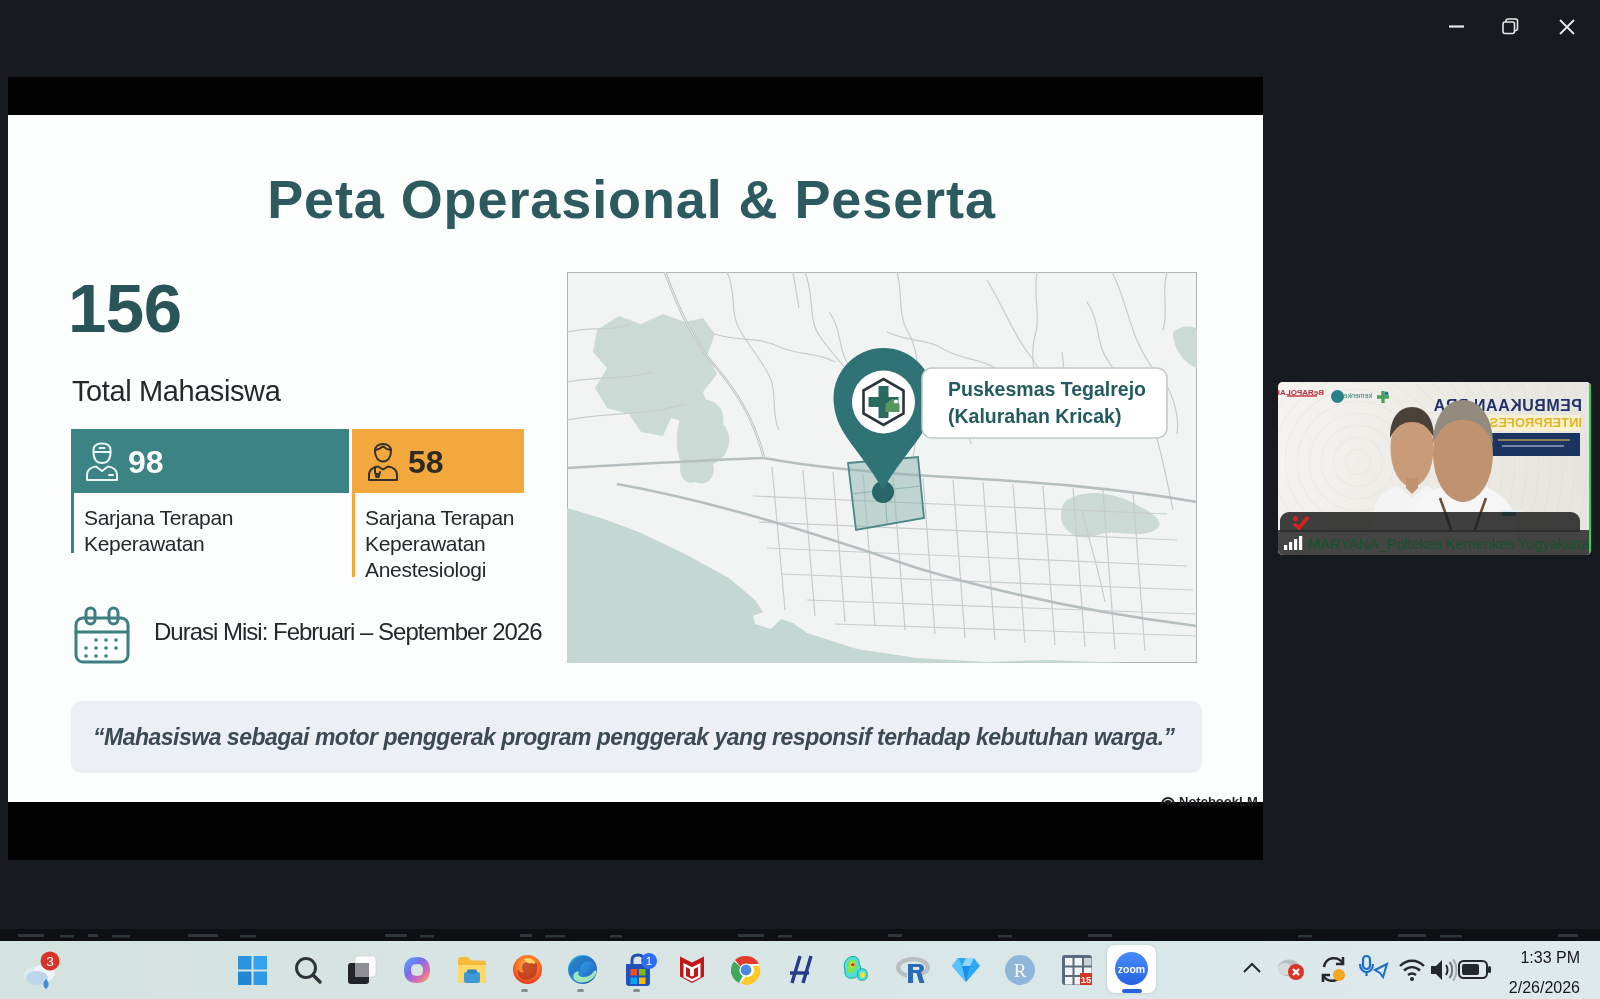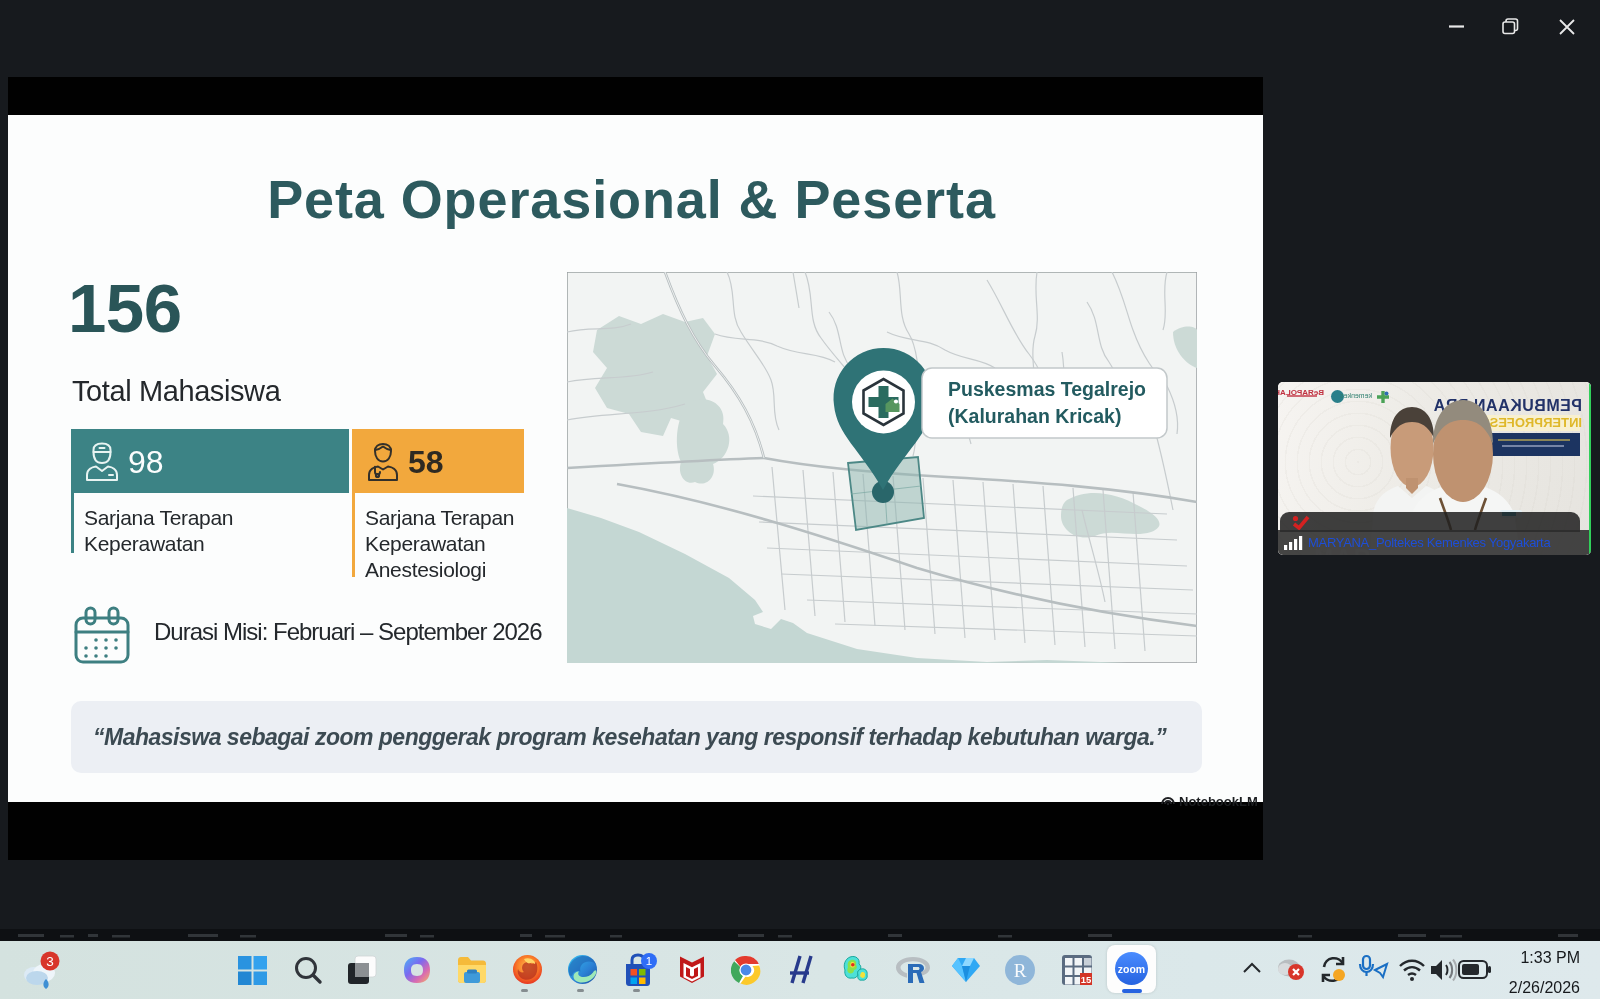--- a/index.html
+++ b/index.html
@@ -31,21 +31,21 @@
 
   <svg class="abs" style="left:76px;top:327px" width="36" height="40" viewBox="0 0 36 40">
     <g fill="none" stroke="#e8f4f2" stroke-width="2" stroke-linecap="round" stroke-linejoin="round">
       <path d="M9.5 8 C9.5 3.5 13 1.5 18 1.5 C23 1.5 26.5 3.5 26.5 8 L26.5 10 L9.5 10 Z"></path>
       <path d="M9.5 10 C9.5 17 12.5 21 18 21 C23.5 21 26.5 17 26.5 10"></path>
       <line x1="15.5" y1="6" x2="20.5" y2="6"></line>
       <path d="M3 38 L3 33 C3 27.5 8 25 12 24.5 L18 29 L24 24.5 C28 25 33 27.5 33 33 L33 38 Z"></path>
       <line x1="25" y1="33" x2="29" y2="33"></line>
     </g>
   </svg>
-  <div class="abs" style="left:120px;top:329px;font-size:32px;font-weight:normal;color:#fbfdfd;text-align:right;">98</div>
+  <div class="abs" style="left:120px;top:329px;font-size:32px;font-weight:bold;color:#fbfdfd;text-align:right;">98</div>
 
   <svg class="abs" style="left:357px;top:327px" width="36" height="40" viewBox="0 0 36 40">
     <g fill="none" stroke="#33302a" stroke-width="2" stroke-linecap="round" stroke-linejoin="round">
       <path d="M10 9 C10 4.5 13.5 2 18 2 C22.5 2 26 4.5 26 9 C26 15 23 19.5 18 19.5 C13 19.5 10 15 10 9 Z"></path>
       <path d="M10 7.5 C13 8.5 16 6 18 4.5 C20 6 23 8.5 26 7.5"></path>
       <path d="M4 38 L4 33 C4 27.5 9 25 13 24.5 L18 27.5 L23 24.5 C27 25 32 27.5 32 33 L32 38 Z"></path>
       <path d="M10 24.8 L10 30 a2.5 2.5 0 0 0 5 0"></path>
       <circle cx="12.5" cy="33.5" r="1.6"></circle>
     </g>
   </svg>
@@ -154,21 +154,21 @@
       <path d="M2,2 L9,-3.5 L16,2 L16,10 L2,10 Z" fill="#57965f"></path>
       <circle cx="12.5" cy="-0.5" r="2.1" fill="#ffffff"></circle>
     </g>
 
     <rect x="355" y="96" width="245" height="70" rx="10" fill="#ffffff" stroke="#c2c8ca" stroke-width="1.5"></rect>
     <text x="381" y="124" font-size="19.5" font-weight="bold" fill="#235b60">Puskesmas Tegalrejo</text>
     <text x="381" y="151" font-size="19.5" font-weight="bold" fill="#235b60">(Kalurahan Kricak)</text>
   </svg>
 
   <div class="abs" style="left:63px;top:586px;width:1131px;height:72px;background:#eceff4;border-radius:10px;"></div>
-  <div class="abs" style="left:85px;top:609px;font-size:23px;font-style:italic;font-weight:bold;color:#3c4a52;letter-spacing:-0.5px;">“Mahasiswa sebagai zoom penggerak program kesehatan yang responsif terhadap kebutuhan warga.”</div>
+  <div class="abs" style="left:85px;top:609px;font-size:23px;font-style:italic;font-weight:bold;color:#3c4a52;letter-spacing:-0.5px;">“Mahasiswa sebagai motor penggerak program penggerak yang responsif terhadap kebutuhan warga.”</div>
 
   <svg class="abs" style="left:1152px;top:678px" width="16" height="16" viewBox="0 0 16 16">
     <path d="M2 11 A6 6 0 0 1 14 11" fill="none" stroke="#202124" stroke-width="1.8"></path>
     <path d="M5 11 A3 3 0 0 1 11 11" fill="none" stroke="#202124" stroke-width="1.8"></path>
     <circle cx="8" cy="11" r="1.2" fill="#202124"></circle>
   </svg>
   <div class="abs" style="left:1171px;top:679px;font-size:13px;font-weight:bold;color:#1c1e21;">NotebookLM</div>
 </div>
 
 <div class="abs" id="video" style="left:1278px;top:382px;width:313px;height:173px;background:#edebe7;border-radius:5px;overflow:hidden;">
@@ -219,21 +219,21 @@
   </div>
   <div class="abs" style="left:36px;top:131px;font-size:23px;font-weight:bold;color:#fafafa;letter-spacing:2px;margin-top:32px;">MAR</div>
 
   <div class="abs" style="left:0;top:148px;width:313px;height:25px;background:rgba(44,44,44,0.88);"></div>
   <svg class="abs" style="left:5px;top:152px" width="22" height="17" viewBox="0 0 22 17">
     <rect x="1" y="11" width="3.2" height="5" fill="#fff"></rect>
       <rect x="6" y="8" width="3.2" height="8" fill="#fff"></rect>
       <rect x="11" y="5" width="3.2" height="11" fill="#fff"></rect>
       <rect x="16" y="2" width="3.2" height="14" fill="#fff"></rect>
   </svg>
-  <div class="abs" style="left:30px;top:153px;font-size:13px;color:#1d4ed8;letter-spacing:-0.3px;white-space:nowrap;">MARYANA_Poltekes Kemenkes Yogyakarta</div>
+  <div class="abs" style="left:30px;top:153px;font-size:15px;color:#14532d;letter-spacing:-0.3px;white-space:nowrap;">MARYANA_Poltekes Kemenkes Yogyakarta</div>
 
   <div class="abs" style="left:310.5px;top:0;width:2.5px;height:173px;background:#31cf5a;"></div>
 </div>
 
 <div class="abs" style="left:0;top:929px;width:1600px;height:12px;background:#0e1013;"></div>
 <svg class="abs" style="left:0;top:932px" width="1600" height="9" viewBox="0 0 1600 9">
   <g fill="#6b7277" opacity="0.38">
     <rect x="18" y="2" width="26" height="3"></rect>
       <rect x="60" y="3" width="14" height="2.5"></rect>
     <rect x="88" y="2" width="10" height="3"></rect>

